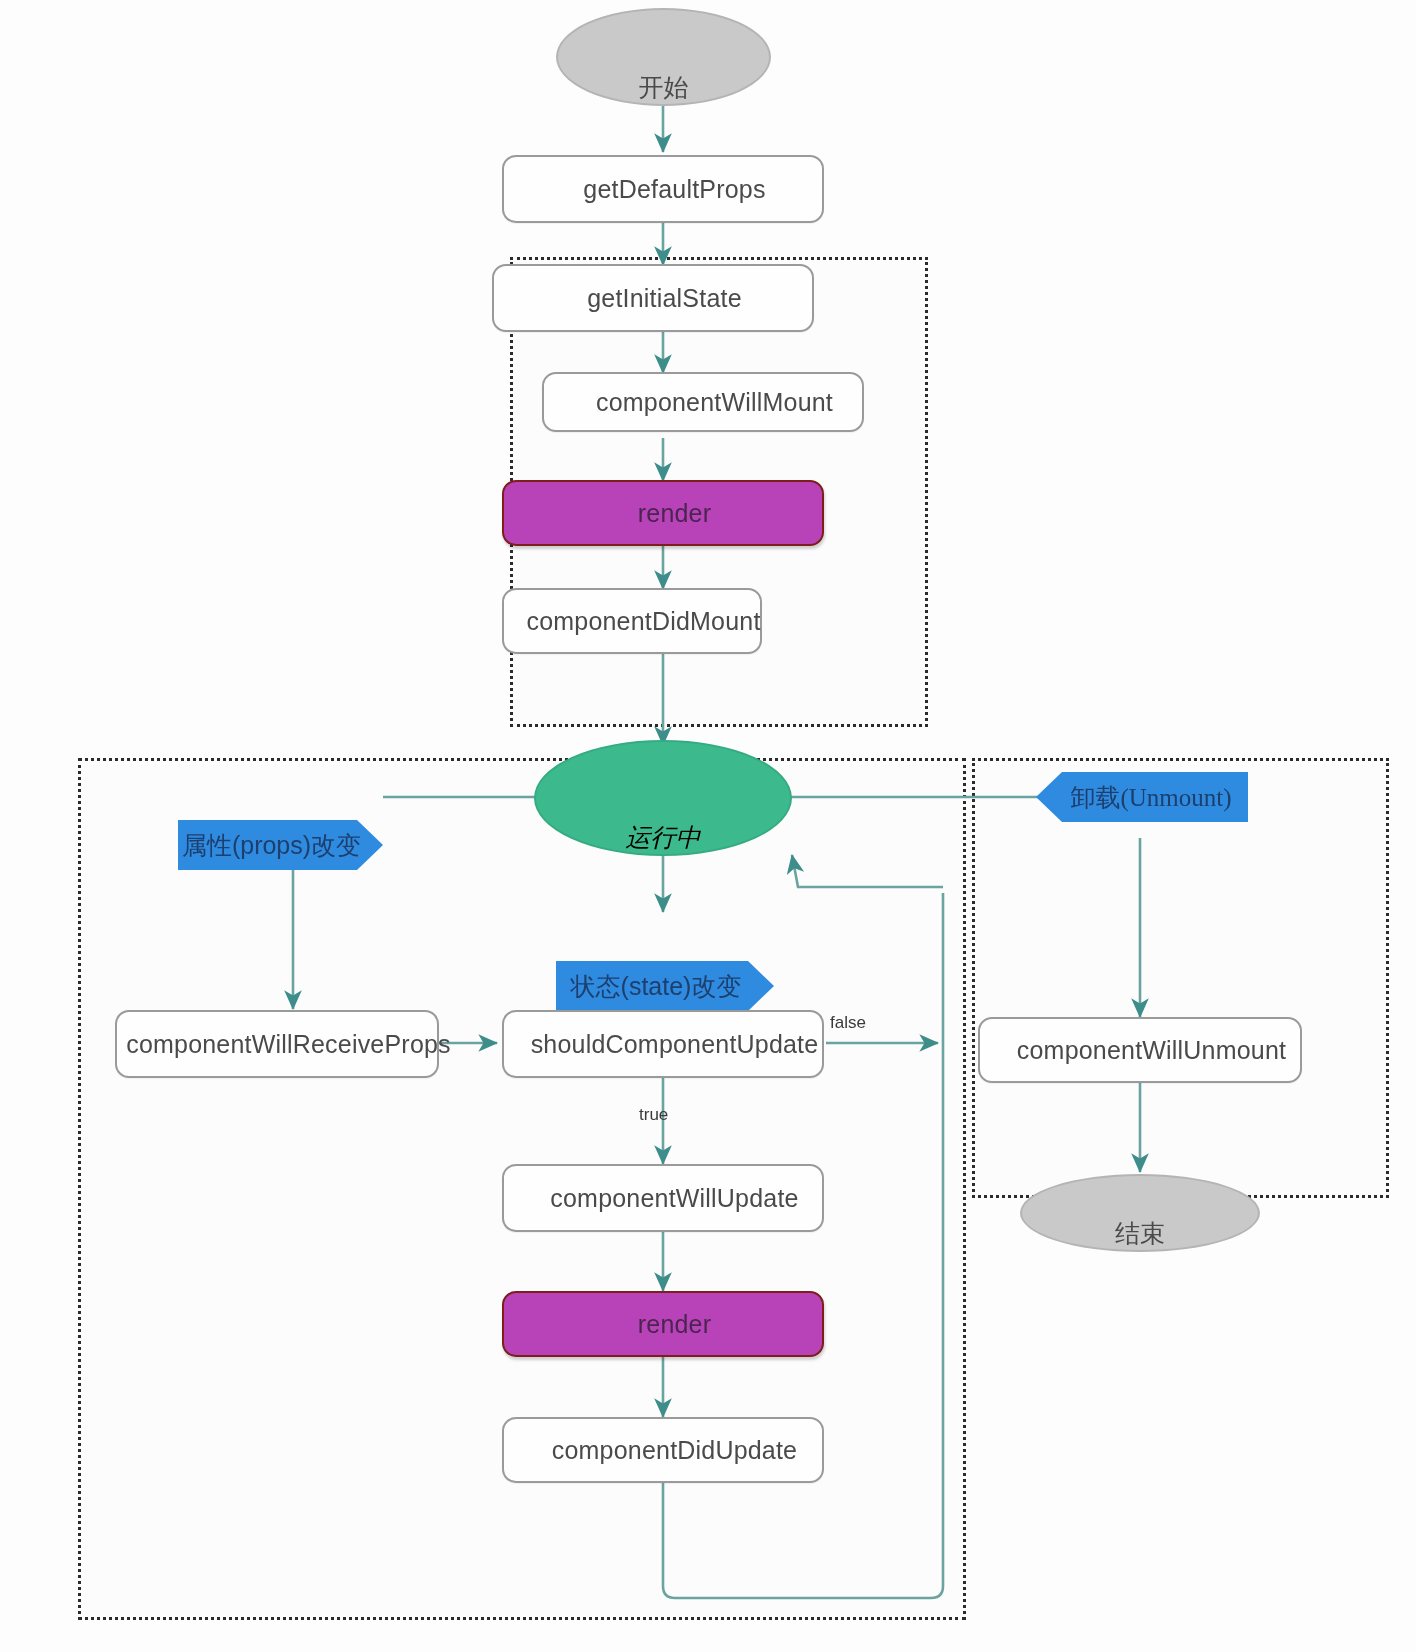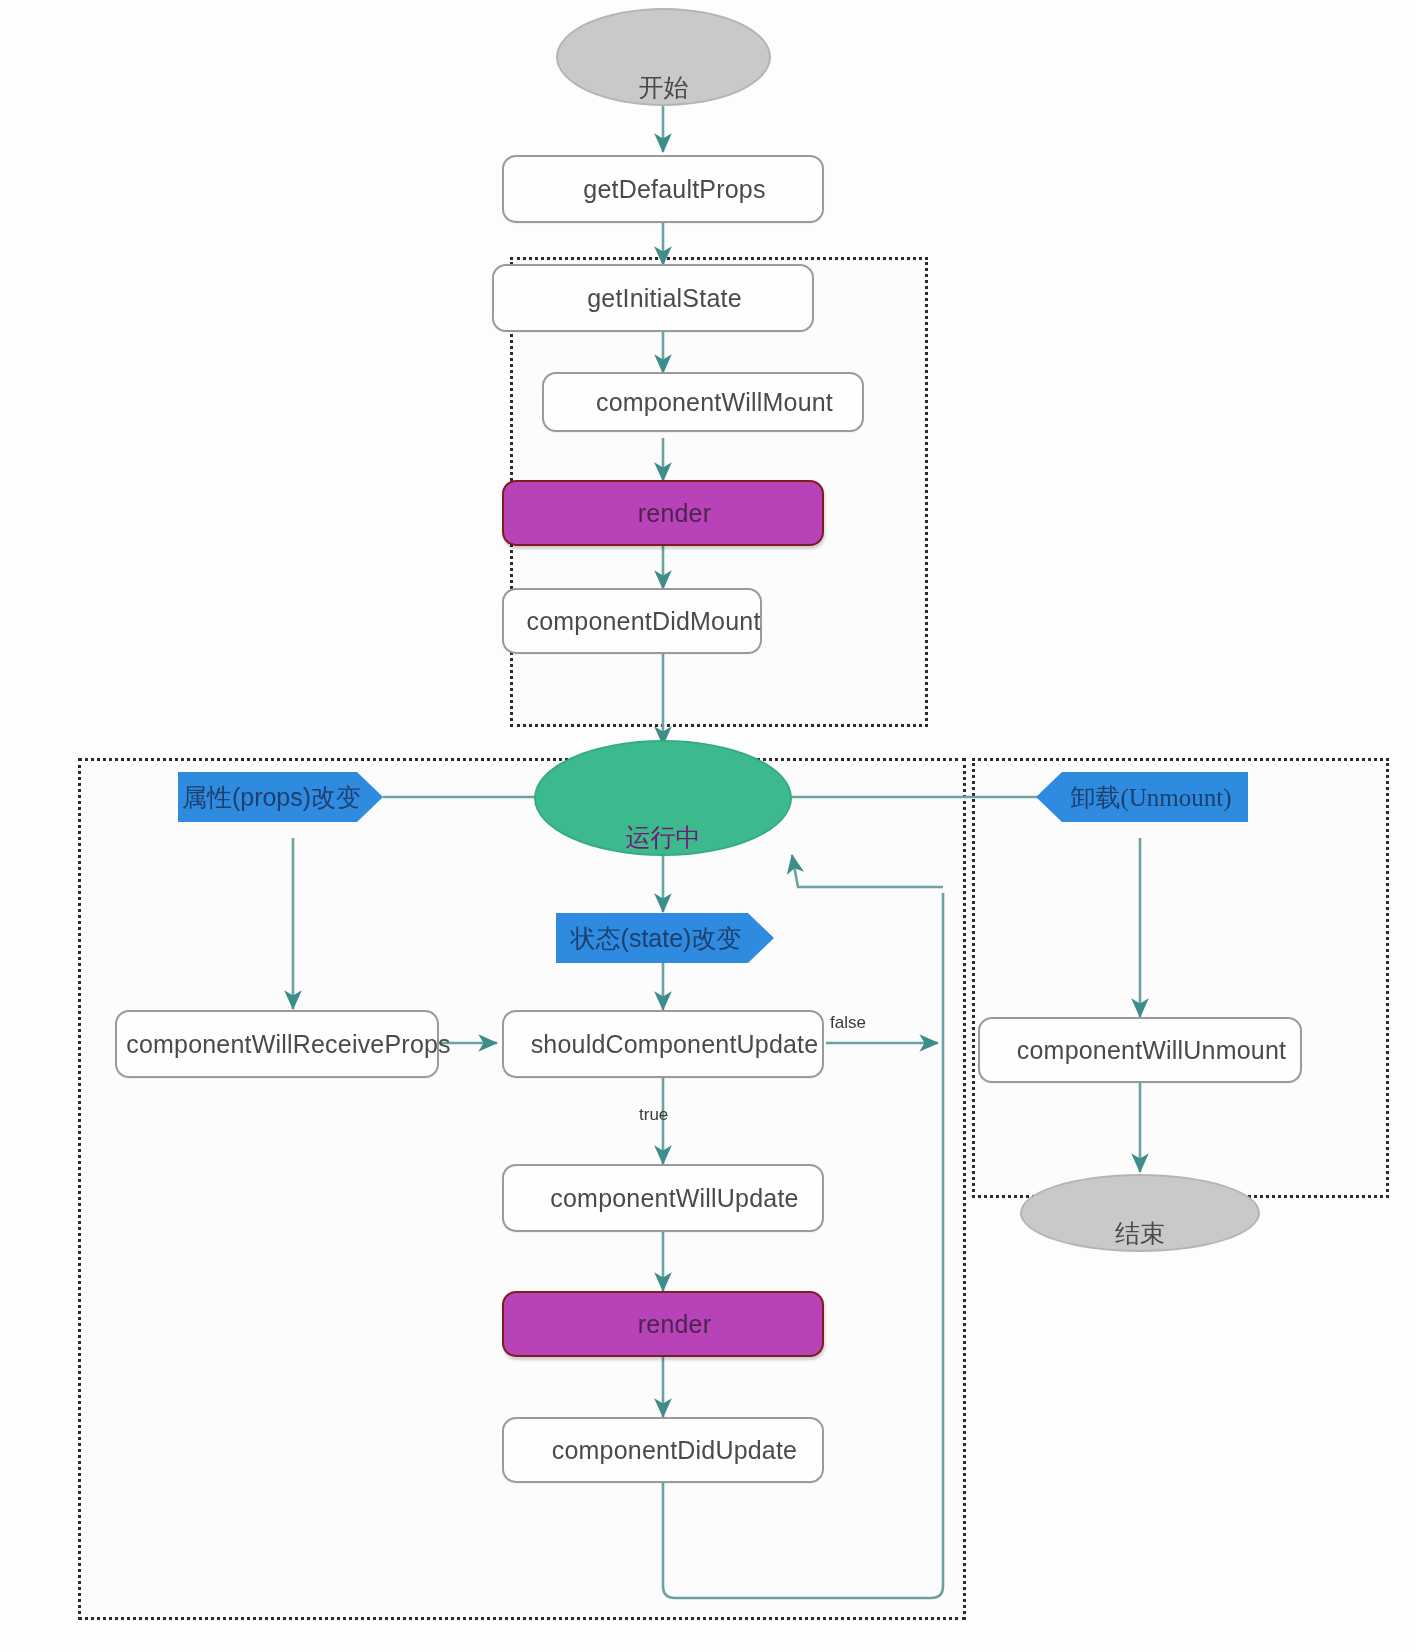--- a/index.html
+++ b/index.html
@@ -57,35 +57,37 @@
     color: #4a4a4a;
     white-space: nowrap;
   }
   .ellipse.term {
     background: #c9c9c9;
     border: 2px solid #b4b4b4;
   }
   .ellipse.running {
     background: #3cba8e;
     border: 2px solid #35ab82;
-    color: #701a75;
+    color: #000000;
+    font-style: italic;
   }
   
   .pent {
     position: absolute;
     display: flex; align-items: center; justify-content: center;
     background: #2f8be0;
     font-size: 25px;
     color: #1c3f6e;
     white-space: nowrap;
     filter: drop-shadow(1px 2px 2px rgba(0,0,0,0.15));
   }
   .pent.right {
     clip-path: polygon(0 0, calc(100% - 26px) 0, 100% 50%, calc(100% - 26px) 100%, 0 100%);
     padding-right: 18px;
+    margin-top: 48px;
   }
   .pent.left {
     clip-path: polygon(26px 0, 100% 0, 100% 100%, 26px 100%, 0 50%);
     padding-left: 18px;
     font-family: Liberation Serif, serif;
   }
   
   .elabel {
     position: absolute;
     font-size: 17px;

